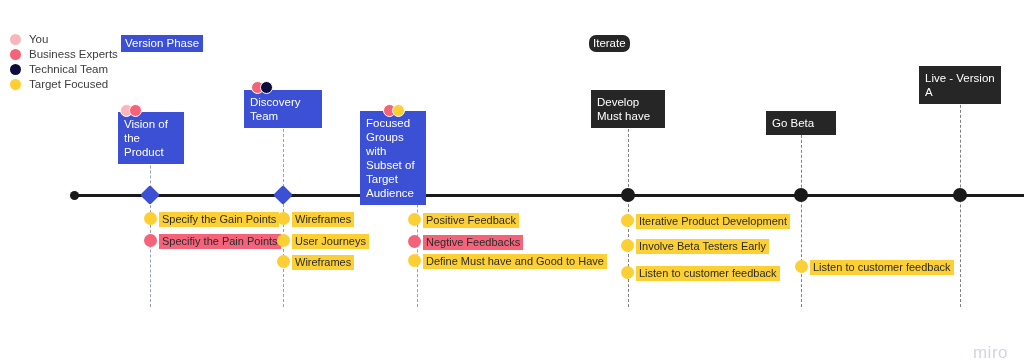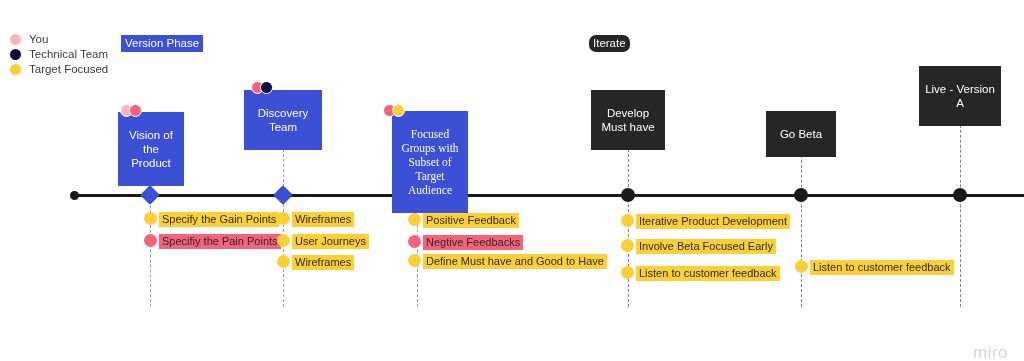--- a/index.html
+++ b/index.html
@@ -90,24 +90,24 @@
     border-left: 1.5px dashed #9aa0b4;
   }
   .connector.dark {
     border-left-color: #808080;
   }
 
   
   .phase-card {
     position: absolute;
     box-sizing: border-box;
-    text-align: center;
+    text-align: left;
     font-size: 11.5px;
     line-height: 14px;
-    padding: 16px 6px;
+    padding: 5px 6px;
     color: #ffffff;
   }
   .phase-card.blue {
     background: #3b50d4;
   }
   .phase-card.dark {
     background: #262626;
   }
 
   
@@ -171,20 +171,24 @@
 </style>
 </head>
 <body>
 
 <div id="canvas">
 
   <div id="legend">
       <div class="legend-row">
         <span class="legend-dot" style="background: rgb(249, 183, 187);"></span>
         <span class="legend-label">You</span>
+      </div>
+      <div class="legend-row">
+        <span class="legend-dot" style="background: rgb(244, 99, 122);"></span>
+        <span class="legend-label">Business Experts</span>
       </div>
       <div class="legend-row">
         <span class="legend-dot" style="background: rgb(13, 13, 61);"></span>
         <span class="legend-label">Technical Team</span>
       </div>
       <div class="legend-row">
         <span class="legend-dot" style="background: rgb(252, 208, 52);"></span>
         <span class="legend-label">Target Focused</span>
       </div>
     </div>
@@ -207,21 +211,21 @@
       </div>
       <div class="connector" style="left: 283px; top: 86px; height: 203px;"></div>
       <div class="marker diamond" style="left: 283px; top: 170px;"></div>
       <div class="phase-card blue" style="left: 244px; top: 72px; width: 78px;">Discovery Team</div>
       <div class="avatars" style="left: 251px; top: 63px;">
         <span class="avatar" style="background: rgb(244, 99, 122);"></span>
         <span class="avatar" style="background: rgb(13, 13, 61);"></span>
       </div>
       <div class="connector" style="left: 417px; top: 107px; height: 182px;"></div>
       <div class="marker diamond" style="left: 417px; top: 170px;"></div>
-      <div class="phase-card blue" style="left: 392px; top: 93px; width: 76px; font-family: Liberation Serif, serif;">Focused Groups with Subset of Target Audience</div>
+      <div class="phase-card blue" style="left: 360px; top: 93px; width: 66px;">Focused Groups with Subset of Target Audience</div>
       <div class="avatars" style="left: 383px; top: 86px;">
         <span class="avatar" style="background: rgb(244, 99, 122);"></span>
         <span class="avatar" style="background: rgb(252, 208, 52);"></span>
       </div>
       <div class="connector dark" style="left: 628px; top: 86px; height: 203px;"></div>
       <div class="marker circle" style="left: 628px; top: 170px;"></div>
       <div class="phase-card dark" style="left: 591px; top: 72px; width: 74px;">Develop Must have</div>
       <div class="connector dark" style="left: 801px; top: 107px; height: 182px;"></div>
       <div class="marker circle" style="left: 801px; top: 170px;"></div>
       <div class="phase-card dark" style="left: 766px; top: 93px; width: 70px;">Go Beta</div>
@@ -262,21 +266,21 @@
       <div class="task" style="left: 408px; top: 236px;">
         <span class="task-dot" style="background: rgb(252, 208, 52);"></span>
         <span class="task-text hl-yellow">Define Must have and Good to Have</span>
       </div>
       <div class="task" style="left: 621px; top: 196px;">
         <span class="task-dot" style="background: rgb(252, 208, 52);"></span>
         <span class="task-text hl-yellow">Iterative Product Development</span>
       </div>
       <div class="task" style="left: 621px; top: 221px;">
         <span class="task-dot" style="background: rgb(252, 208, 52);"></span>
-        <span class="task-text hl-yellow">Involve Beta Focused Early</span>
+        <span class="task-text hl-yellow">Involve Beta Testers Early</span>
       </div>
       <div class="task" style="left: 621px; top: 248px;">
         <span class="task-dot" style="background: rgb(252, 208, 52);"></span>
         <span class="task-text hl-yellow">Listen to customer feedback</span>
       </div>
       <div class="task" style="left: 795px; top: 242px;">
         <span class="task-dot" style="background: rgb(252, 208, 52);"></span>
         <span class="task-text hl-yellow">Listen to customer feedback</span>
       </div>
     </div>

